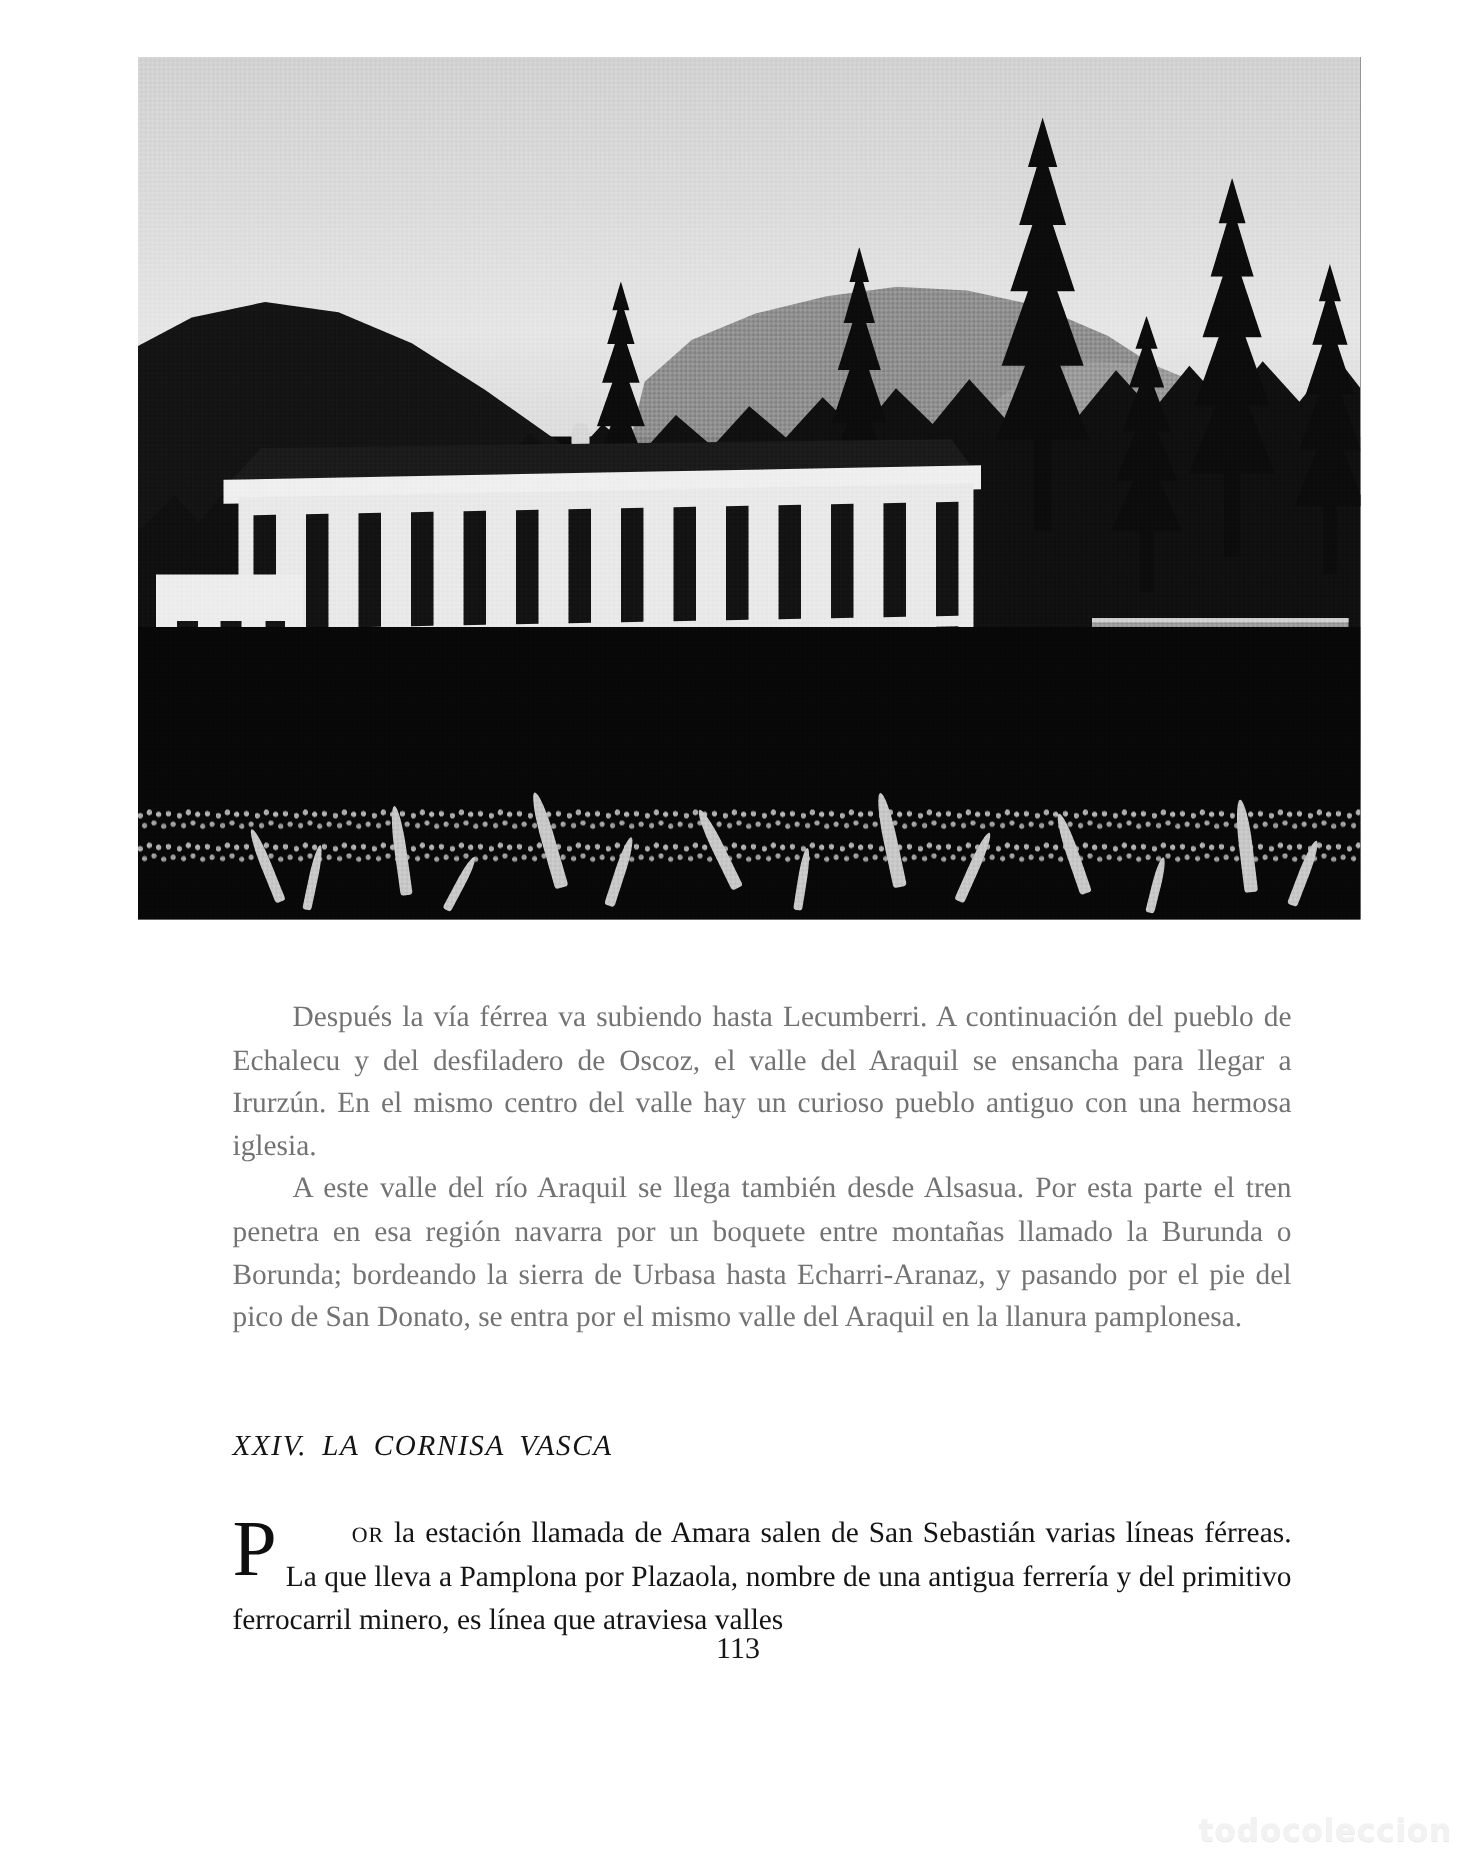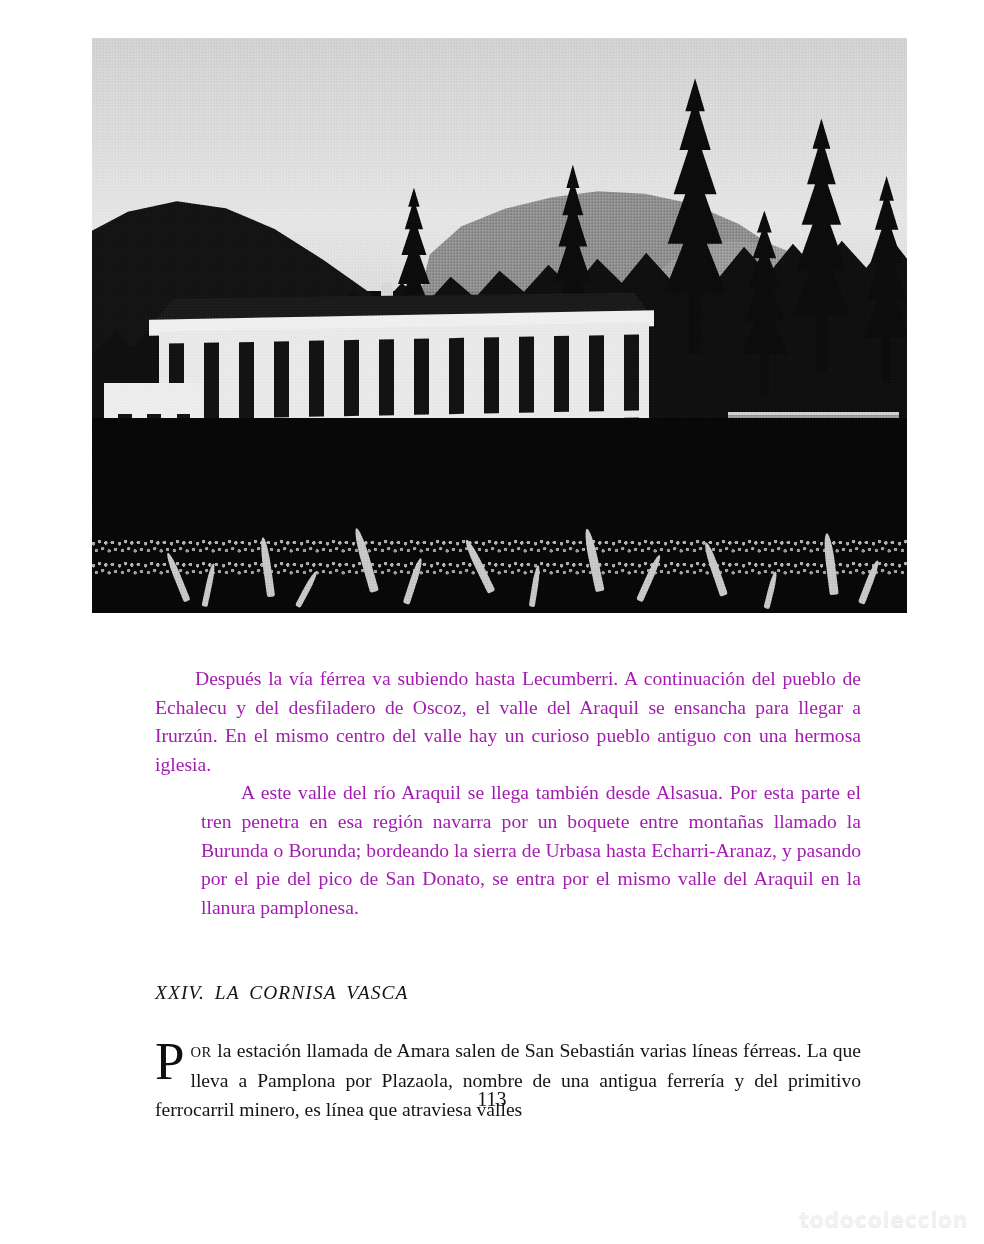--- a/index.html
+++ b/index.html
@@ -264,23 +264,23 @@
     top: 665px;
     width: 706px;
   }
   .para {
     margin: 0;
     text-align: justify;
     text-justify: inter-word;
     font-size: 19.6px;
     line-height: 28.6px;
     text-indent: 40px;
-    color: #a21caf;
-  }
-  .para + .para { margin-top: 0; margin-left: 46px; }
+    color: #737373;
+  }
+  .para + .para { margin-top: 0; }
 
   .section-head {
     margin: 0;
     font-size: 19.4px;
     font-style: italic;
     text-align: left;
     letter-spacing: 1.1px;
     word-spacing: 4px;
     color: #141414;
     padding-top: 60px;
@@ -301,20 +301,21 @@
     float: left;
     font-size: 53px;
     line-height: 45px;
     padding: 2px 6px 0 0;
     color: #0f0f0f;
     font-family: "Liberation Serif", "DejaVu Serif", serif;
   }
   .smallcaps {
     font-size: 14.6px;
     letter-spacing: .6px;
+    margin-left: 44px;
   }
 
   
   .folio {
     position: absolute;
     left: 0;
     top: 1088px;
     width: 984px;
     text-align: center;
     font-size: 20px;

